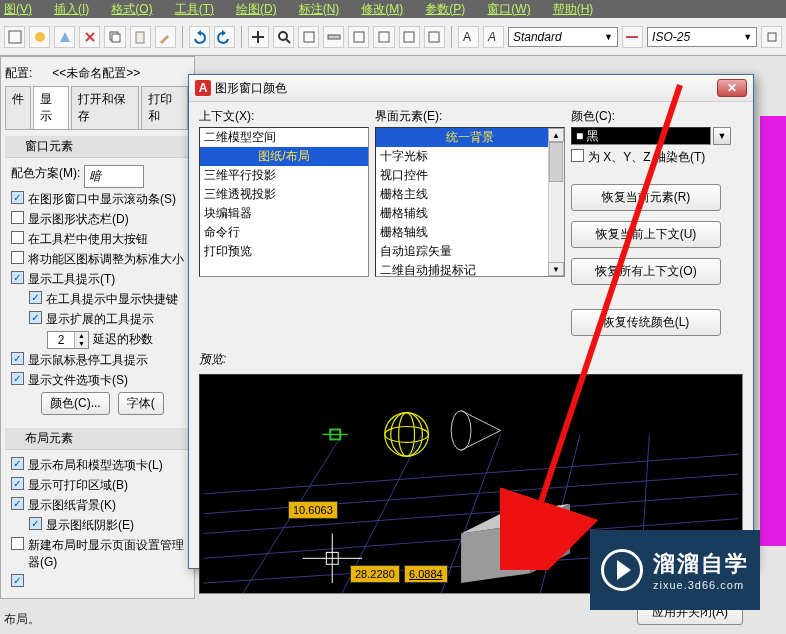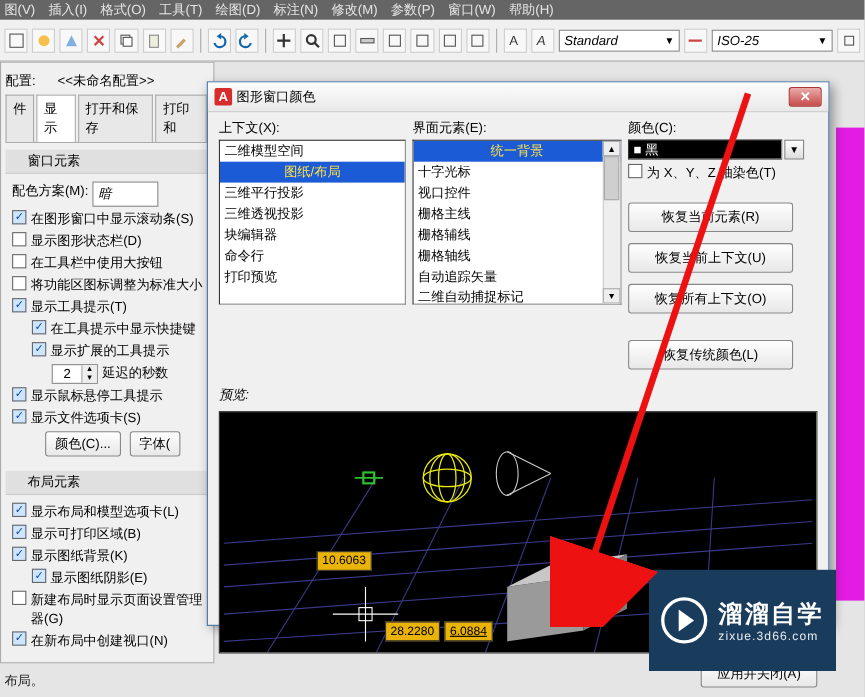--- a/index.html
+++ b/index.html
@@ -1,17 +1,17 @@
 <!DOCTYPE html>
 <html><head>
 <meta charset="utf-8">
 <style>
 * { box-sizing: border-box; margin: 0; padding: 0; font-family: "Microsoft YaHei", SimSun, sans-serif; font-size: 12px; }
 body { background: #c0c0c0; width: 786px; height: 634px; overflow: hidden; position: relative; }
-.menubar { background: #656565; color: #e5e5e5; padding: 2px 0; display: flex; gap: 12px; padding-left: 4px; height: 18px; align-items: center; }
+.menubar { background: #656565; color: #bef264; padding: 2px 0; display: flex; gap: 22px; padding-left: 4px; height: 18px; align-items: center; text-decoration: underline; }
 .menubar span { cursor: default; white-space: nowrap; }
 .toolbar { background: #f0f0f0; padding: 5px 4px; display: flex; gap: 4px; align-items: center; border-bottom: 1px solid #aaa; height: 38px; }
 .tool-icon { width: 22px; height: 22px; border: 1px solid #ccc; display:inline-flex; align-items:center; justify-content:center; background:#f8f8f8; }
 .tool-icon svg { width:16px; height:16px; }
 .tool-sep { width:1px; height:22px; background:#aaa; margin:0 2px; }
 .dropdown-field { border:1px solid #888; background:#fff; padding:2px 4px; min-width:110px; display:flex; justify-content:space-between; align-items:center;font-style:italic; }
 .dropdown-field .arrow { font-size:9px; }
 .left-panel { position:absolute; left:0; top:56px; width:195px; background:#f0f0f0; border:1px solid #aaa; padding:4px; }
 .config-row { display:flex; align-items:center; gap:20px; margin:4px 0; }
 .tab-bar { display:flex; border-bottom:1px solid #aaa; }
@@ -50,21 +50,21 @@
 .scrolled .sc-btn.up{top:0;} .scrolled .sc-btn.dn{bottom:0;}
 .color-row { display:flex; align-items:center; gap:2px; }
 .color-swatch { width:140px; height:18px; background:#000; border:1px inset #888; display:flex; align-items:center; color:#fff; padding-left:4px;}
 .color-arrow { width:18px; height:18px; border:1px solid #888; background:linear-gradient(#fff,#ddd); display:flex; align-items:center; justify-content:center; font-size:9px;}
 .preview-label { grid-column:1 / span 3; margin-top:4px;font-style:italic; }
 .preview-box { grid-column:1 / span 3; background:#000; height:220px; border:1px inset #888; position:relative; overflow:hidden; }
 .preview-grid line { stroke:#3a3a8a; stroke-width:1; }
 .apply-row { grid-column:1 / span 3; text-align:right; }
 
 .big-arrow { position:absolute; pointer-events:none; z-index:50; }
-.watermark { position:absolute; right:26px; bottom:24px; width:170px; height:92px; background:#193b5c; color:#fff; display:flex; align-items:center; justify-content:center; gap:10px; z-index:5; }
+.watermark { position:absolute; right:26px; bottom:24px; width:170px; height:80px; background:#193b5c; color:#fff; display:flex; align-items:center; justify-content:center; gap:10px; z-index:5; }
 .watermark .play-ring{ width:42px; height:42px; border:3px solid #fff; border-radius:50%; display:flex; align-items:center; justify-content:center;}
 .watermark .play-ring::after{ content:""; width:0;height:0;border-left:14px solid #fff;border-top:10px solid transparent;border-bottom:10px solid transparent; margin-left:4px;}
 .watermark .wm-text{ display:flex; flex-direction:column; }
 .watermark .wm-title{ font-size:22px; font-weight:bold; letter-spacing:2px; }
 .watermark .wm-url{ font-size:11px; opacity:.9; letter-spacing:1px;}
 .pink-strip{ position:absolute; right:0; top:116px; width:26px; height:430px; background:linear-gradient(#e31ce3,#e31ce3);}
 .gray-back{ position:absolute; left:0; top:56px; right:0; bottom:0; background:#e5e5e5; z-index:-1;}
 .status-line{ position:absolute; left:4px; bottom:6px; color:#222;}
 .coord-box { position:absolute; background:#eab308; color:#000; border:1px solid #333; padding:2px 4px; font-size:11px; }
 </style>
@@ -301,21 +301,20 @@
       <div class="chk-row indent">
           <span class="chk on"></span>
           <span>显示图纸阴影(E)</span>
         </div>
       <div class="chk-row">
           <span class="chk"></span>
           <span>新建布局时显示页面设置管理器(G)</span>
         </div>
       <div class="chk-row">
           <span class="chk on"></span>
-          <span>在新布局中创建视口(N)</span>
         </div>
     </div>
   </div>
 </div>
 
 <div class="status-line">布局。</div>
 
 <div class="pink-strip"></div>
 
 <div class="dialog">

